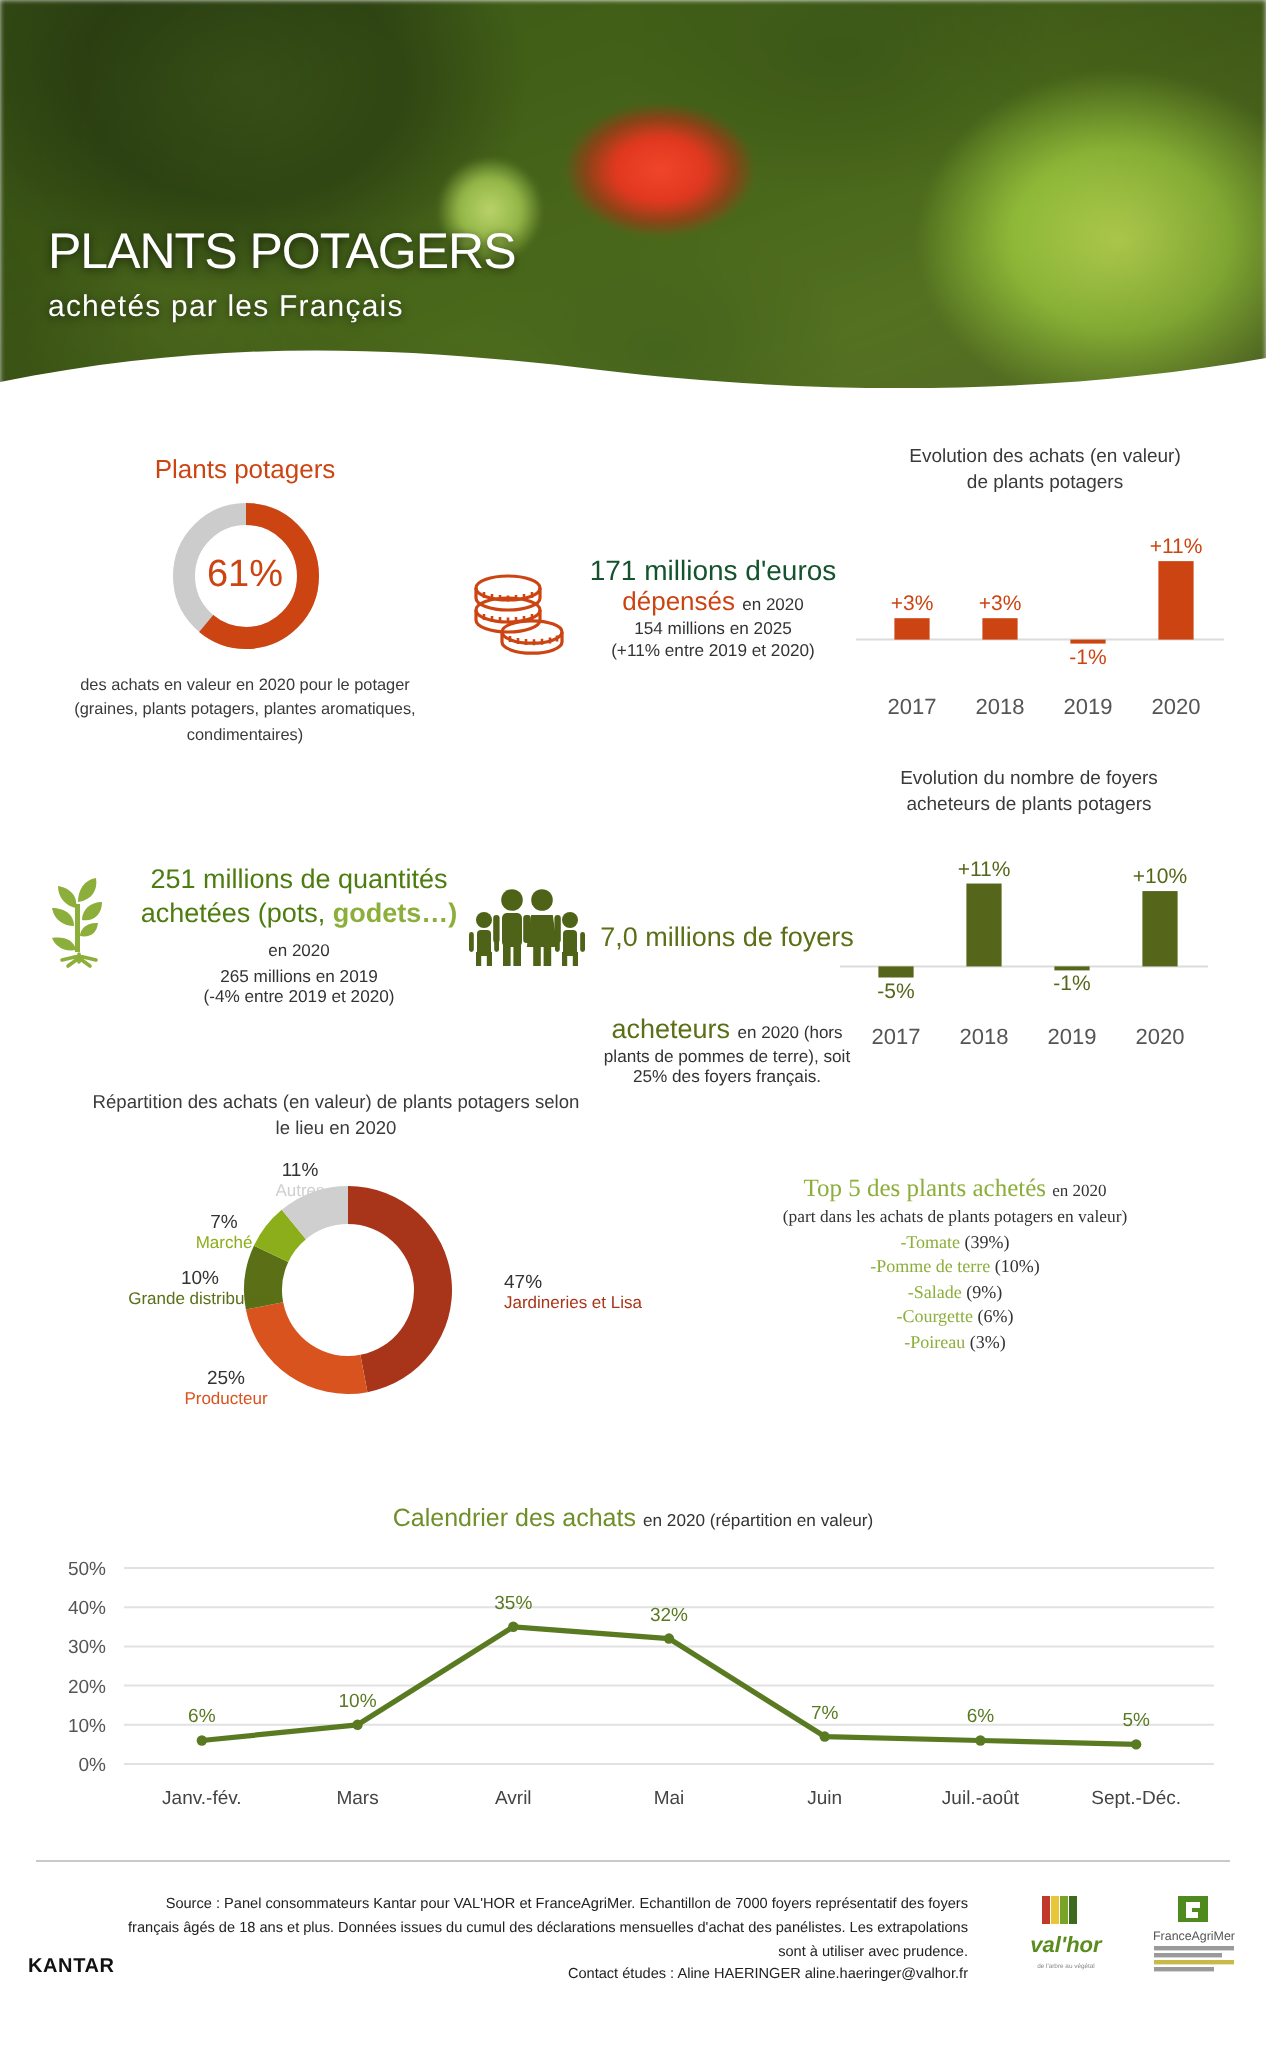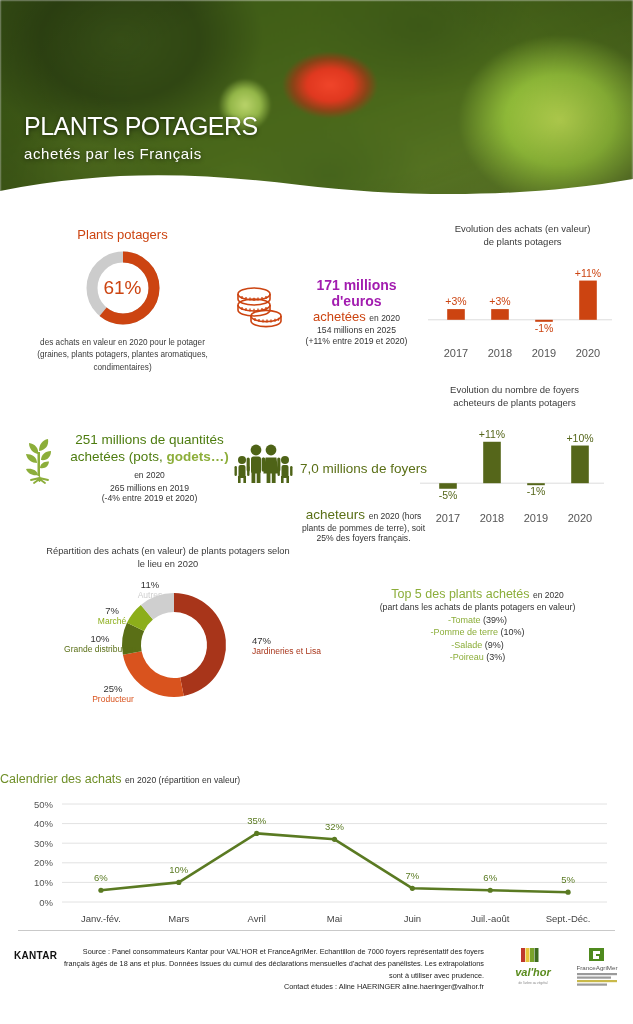--- a/index.html
+++ b/index.html
@@ -80,21 +80,21 @@
     display:flex; align-items:center; justify-content:center;
     font-size:19px; color:#cc4411;
   }
   .block-donut .cap {
     font-size:8.2px; color:#3a3a3a; line-height:1.5; margin-top:9px; padding:0 12px;
   }
 
   .block-euros { position:absolute; left:228px; top:72px; width:195px; }
   .coins { position:absolute; left:4px; top:6px; width:56px; height:50px; }
   .euros-txt { margin-left:62px; text-align:center; }
-  .euros-txt .big { font-size:14px; font-weight:bold; color:#a21caf; }
+  .euros-txt .big { font-size:14px; font-weight:normal; color:#14532d; }
   .euros-txt .med { font-size:13px; color:#cc4411; }
   .euros-txt .med span.sm { font-size:8.5px; color:#333; }
   .euros-txt .sm2 { font-size:8.6px; color:#333; margin-top:1px; }
 
   .chart-evo1 { position:absolute; left:420px; top:18px; width:205px; }
   .chart-evo1 .sec-title { margin-bottom:6px; }
 
   
   .row2 { position:absolute; left:0; top:372px; width:633px; height:165px; }
 
@@ -115,37 +115,37 @@
 
   .chart-evo2 { position:absolute; left:412px; top:12px; width:205px; }
   .chart-evo2 .sec-title { margin-bottom:6px; }
 
   
   .row3 { position:absolute; left:0; top:545px; width:633px; height:195px; }
   .donut-block { position:absolute; left:8px; top:0px; width:320px; }
   .donut-block .sec-title { font-size:9.3px; }
   .donut-wrap { position:relative; width:320px; height:145px; margin-top:4px; }
 
-  .top5 { position:absolute; left:330px; top:42px; width:295px; text-align:center; }
+  .top5 { position:absolute; left:330px; top:42px; width:295px; text-align:center;font-family:Liberation Serif, serif; }
   .top5 .h { font-size:12.5px; color:#8cae3a; }
   .top5 .h .sm { font-size:8.5px; color:#333; }
   .top5 .sub { font-size:8.7px; color:#333; margin-top:1px; }
   .top5 .li { font-size:9px; color:#333; margin-top:2.5px; }
   .top5 .li b { color:#8cae3a; font-weight:normal; }
 
   
   .cal { position:absolute; left:0; top:752px; width:633px; height:172px; }
-  .cal .h { text-align:left; font-size:12.5px; color:#6f8f28;margin-top:20px; }
+  .cal .h { text-align:center; font-size:12.5px; color:#6f8f28; }
   .cal .h .sm { font-size:8.6px; color:#333; }
   .cal-chart { position:relative; width:633px; height:140px; margin-top:6px; }
 
   
   .footer { position:absolute; left:0; top:930px; width:633px; height:94px; }
   .footer-rule { position:absolute; left:18px; top:0; width:597px; height:1px; background:#c9c9c9; }
-  .kantar { position:absolute; left:14px; top:20px; font-size:10px; font-weight:bold; letter-spacing:0.3px; color:#111; }
+  .kantar { position:absolute; left:14px; top:48px; font-size:10px; font-weight:bold; letter-spacing:0.3px; color:#111; }
   .src { position:absolute; left:64px; top:16px; width:420px; font-size:7.3px; line-height:1.62; color:#222;text-align:right; }
   .logos { position:absolute; left:505px; top:14px; width:120px; height:46px; }
   .valhor { position:absolute; left:0; top:2px; width:56px; height:44px; }
   .fam { position:absolute; left:62px; top:2px; width:60px; height:44px; }
   svg { display:block; overflow:visible; }
   text { font-family:"Liberation Sans", sans-serif; }
 </style>
 </head>
 <body>
 
@@ -186,21 +186,21 @@
         <path d="M19 33 v5 a15 5.6 0 0 0 30 0 v-5"></path>
       </g>
       <g stroke="#cc4411" stroke-width="1.3">
         <path d="M10 13 v3 M14 14 v3 M18 14.5 v3 M22 14.7 v3 M26 14.5 v3 M30 14 v3 M34 13 v3"></path>
         <path d="M10 24 v3 M14 25 v3 M18 25.5 v3 M22 25.7 v3 M26 25.5 v3 M30 25 v3 M34 24 v3"></path>
         <path d="M23 35 v3 M27 36 v3 M31 36.5 v3 M35 36.6 v3 M39 36.4 v3 M43 35.8 v3 M46.5 34.8 v3"></path>
       </g>
     </svg>
     <div class="euros-txt">
       <div class="big">171 millions d'euros</div>
-      <div class="med"><span>achetées</span> <span class="sm">en 2020</span></div>
+      <div class="med"><span>dépensés</span> <span class="sm">en 2020</span></div>
       <div class="sm2">154 millions en 2025</div>
       <div class="sm2">(+11% entre 2019 et 2020)</div>
     </div>
   </div>
 
   <div class="chart-evo1">
     <div class="sec-title">
       <div>Evolution des achats (en valeur)</div>
       <div>de plants potagers</div>
     </div>
@@ -338,20 +338,21 @@
   <div class="top5">
     <div class="h">
       <span>Top 5 des plants achetés</span>
       <span class="sm">en 2020</span>
     </div>
     <div class="sub">(part dans les achats de plants potagers en valeur)</div>
     <div id="top5-list">
         <div class="li"><b>-Tomate</b><span> (39%)</span></div>
         <div class="li"><b>-Pomme de terre</b><span> (10%)</span></div>
         <div class="li"><b>-Salade</b><span> (9%)</span></div>
+        <div class="li"><b>-Courgette</b><span> (6%)</span></div>
         <div class="li"><b>-Poireau</b><span> (3%)</span></div>
       </div>
   </div>
 </div>
 
 <div class="cal">
   <div class="h">
     <span>Calendrier des achats</span>
     <span class="sm">en 2020 (répartition en valeur)</span>
   </div>

